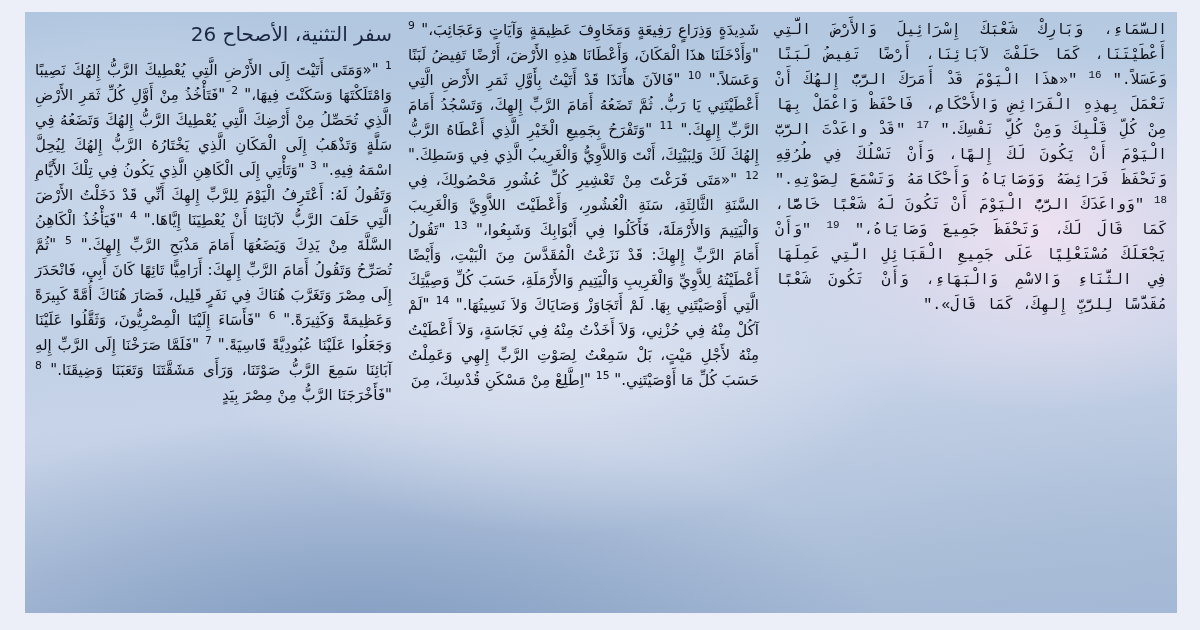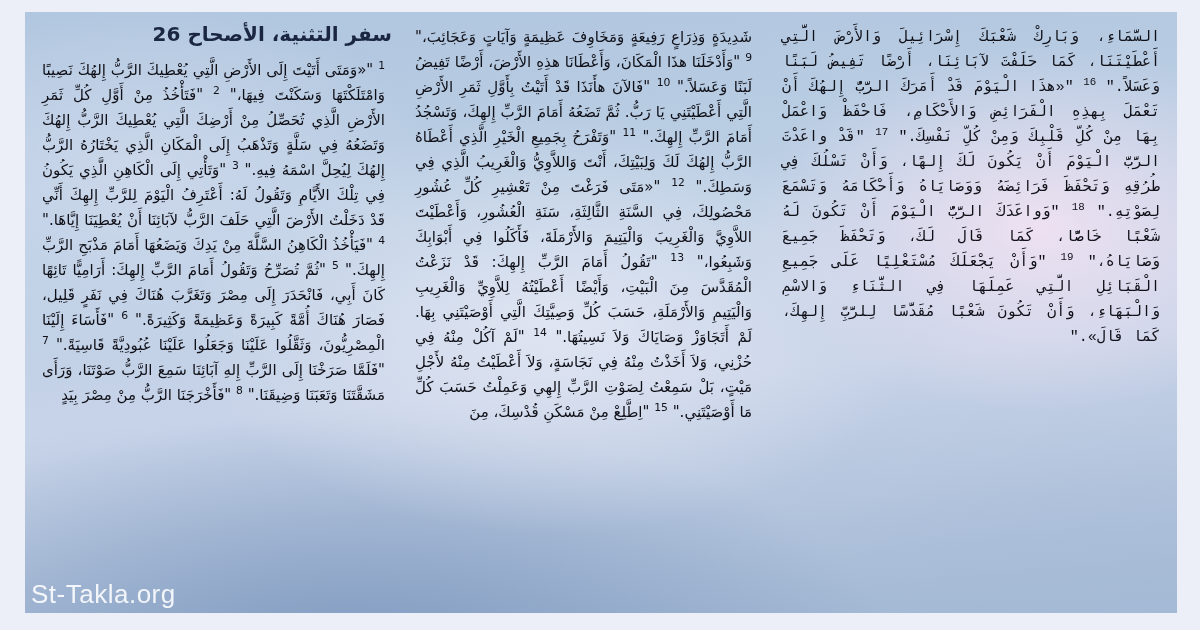--- a/index.html
+++ b/index.html
@@ -19,28 +19,28 @@
       radial-gradient(ellipse 520px 280px at 96% 104%, rgba(168,188,216,0.6), rgba(168,188,216,0) 70%),
       linear-gradient(175deg,#b0c6df 0%,#bccfe4 35%,#c7d3e8 60%,#a0b6d2 100%);
   }
   .cols{
     position:relative;width:100%;height:100%;
     display:flex;justify-content:space-between;
     padding:6px 10px;box-sizing:border-box;
   }
   .col{direction:rtl;text-align:justify;color:#101018;}
   .col .body{
-    margin:7px;font-size:15px;line-height:25px;font-weight:500;
+    margin:0;font-size:15px;line-height:25px;font-weight:500;
     text-align:justify;
   }
   .col1{width:357px;}
   .col2{width:351px;}
   .col3{width:392px;font-family:Liberation Mono, monospace;}
   .chapter-title{
-    margin:4px 0 12px 0;font-size:20px;font-weight:bold;color:#1b2742;
+    margin:4px 0 12px 0;font-size:20px;font-weight:normal;color:#1b2742;
     text-align:right;
   }
   sup.vnum{
     font-size:0.72em;line-height:0;vertical-align:super;color:#101018;
   }
   .watermark{
     position:absolute;left:6px;bottom:3px;
     font-family:"Liberation Sans",sans-serif;
     font-size:26px;color:rgba(255,255,255,0.88);
     letter-spacing:0.5px;direction:ltr;
@@ -60,14 +60,13 @@
     <div class="col col2">
       <p class="body"><span>شَدِيدَةٍ وَذِرَاعٍ رَفِيعَةٍ وَمَخَاوِفَ عَظِيمَةٍ وَآيَاتٍ وَعَجَائِبَ،"</span> <sup class="vnum">9</sup> <span>"وَأَدْخَلَنَا هذَا الْمَكَانَ، وَأَعْطَانَا هذِهِ الأَرْضَ، أَرْضًا تَفِيضُ لَبَنًا وَعَسَلاً."</span> <sup class="vnum">10</sup> <span>"فَالآنَ هأَنَذَا قَدْ أَتَيْتُ بِأَوَّلِ ثَمَرِ الأَرْضِ الَّتِي أَعْطَيْتَنِي يَا رَبُّ. ثُمَّ تَضَعُهُ أَمَامَ الرَّبِّ إِلهِكَ، وَتَسْجُدُ أَمَامَ الرَّبِّ إِلهِكَ."</span> <sup class="vnum">11</sup> <span>"وَتَفْرَحُ بِجَمِيعِ الْخَيْرِ الَّذِي أَعْطَاهُ الرَّبُّ إِلهُكَ لَكَ وَلِبَيْتِكَ، أَنْتَ وَاللاَّوِيُّ وَالْغَرِيبُ الَّذِي فِي وَسَطِكَ."</span> <sup class="vnum">12</sup> <span>"«مَتَى فَرَغْتَ مِنْ تَعْشِيرِ كُلِّ عُشُورِ مَحْصُولِكَ، فِي السَّنَةِ الثَّالِثَةِ، سَنَةِ الْعُشُورِ، وَأَعْطَيْتَ اللاَّوِيَّ وَالْغَرِيبَ وَالْيَتِيمَ وَالأَرْمَلَةَ، فَأَكَلُوا فِي أَبْوَابِكَ وَشَبِعُوا،"</span> <sup class="vnum">13</sup> <span>"تَقُولُ أَمَامَ الرَّبِّ إِلهِكَ: قَدْ نَزَعْتُ الْمُقَدَّسَ مِنَ الْبَيْتِ، وَأَيْضًا أَعْطَيْتُهُ لِلاَّوِيِّ وَالْغَرِيبِ وَالْيَتِيمِ وَالأَرْمَلَةِ، حَسَبَ كُلِّ وَصِيَّتِكَ الَّتِي أَوْصَيْتَنِي بِهَا. لَمْ أَتَجَاوَزْ وَصَايَاكَ وَلاَ نَسِيتُهَا."</span> <sup class="vnum">14</sup> <span>"لَمْ آكُلْ مِنْهُ فِي حُزْنِي، وَلاَ أَخَذْتُ مِنْهُ فِي نَجَاسَةٍ، وَلاَ أَعْطَيْتُ مِنْهُ لأَجْلِ مَيْتٍ، بَلْ سَمِعْتُ لِصَوْتِ الرَّبِّ إِلهِي وَعَمِلْتُ حَسَبَ كُلِّ مَا أَوْصَيْتَنِي."</span> <sup class="vnum">15</sup> <span>"اِطَّلِعْ مِنْ مَسْكَنِ قُدْسِكَ، مِنَ</span> </p>
     </div>
 
     <div class="col col3">
       <p class="body"><span>السَّمَاءِ، وَبَارِكْ شَعْبَكَ إِسْرَائِيلَ وَالأَرْضَ الَّتِي أَعْطَيْتَنَا، كَمَا حَلَفْتَ لآبَائِنَا، أَرْضًا تَفِيضُ لَبَنًا وَعَسَلاً."</span> <sup class="vnum">16</sup> <span>"«هذَا الْيَوْمَ قَدْ أَمَرَكَ الرَّبُّ إِلهُكَ أَنْ تَعْمَلَ بِهذِهِ الْفَرَائِضِ وَالأَحْكَامِ، فَاحْفَظْ وَاعْمَلْ بِهَا مِنْ كُلِّ قَلْبِكَ وَمِنْ كُلِّ نَفْسِكَ."</span> <sup class="vnum">17</sup> <span>"قَدْ واعَدْتَ الرَّبَّ الْيَوْمَ أَنْ يَكُونَ لَكَ إِلهًا، وَأَنْ تَسْلُكَ فِي طُرُقِهِ وَتَحْفَظَ فَرَائِضَهُ وَوَصَايَاهُ وَأَحْكَامَهُ وَتَسْمَعَ لِصَوْتِهِ."</span> <sup class="vnum">18</sup> <span>"وَواعَدَكَ الرَّبُّ الْيَوْمَ أَنْ تَكُونَ لَهُ شَعْبًا خَاصًّا، كَمَا قَالَ لَكَ، وَتَحْفَظَ جَمِيعَ وَصَايَاهُ،"</span> <sup class="vnum">19</sup> <span>"وَأَنْ يَجْعَلَكَ مُسْتَعْلِيًا عَلَى جَمِيعِ الْقَبَائِلِ الَّتِي عَمِلَهَا فِي الثَّنَاءِ وَالاسْمِ وَالْبَهَاءِ، وَأَنْ تَكُونَ شَعْبًا مُقَدَّسًا لِلرَّبِّ إِلهِكَ، كَمَا قَالَ»."</span> </p>
     </div>
 
   </div>
 
-  <div class="watermark">St-Takla.org</div>
 </div>
 
 </body></html>

